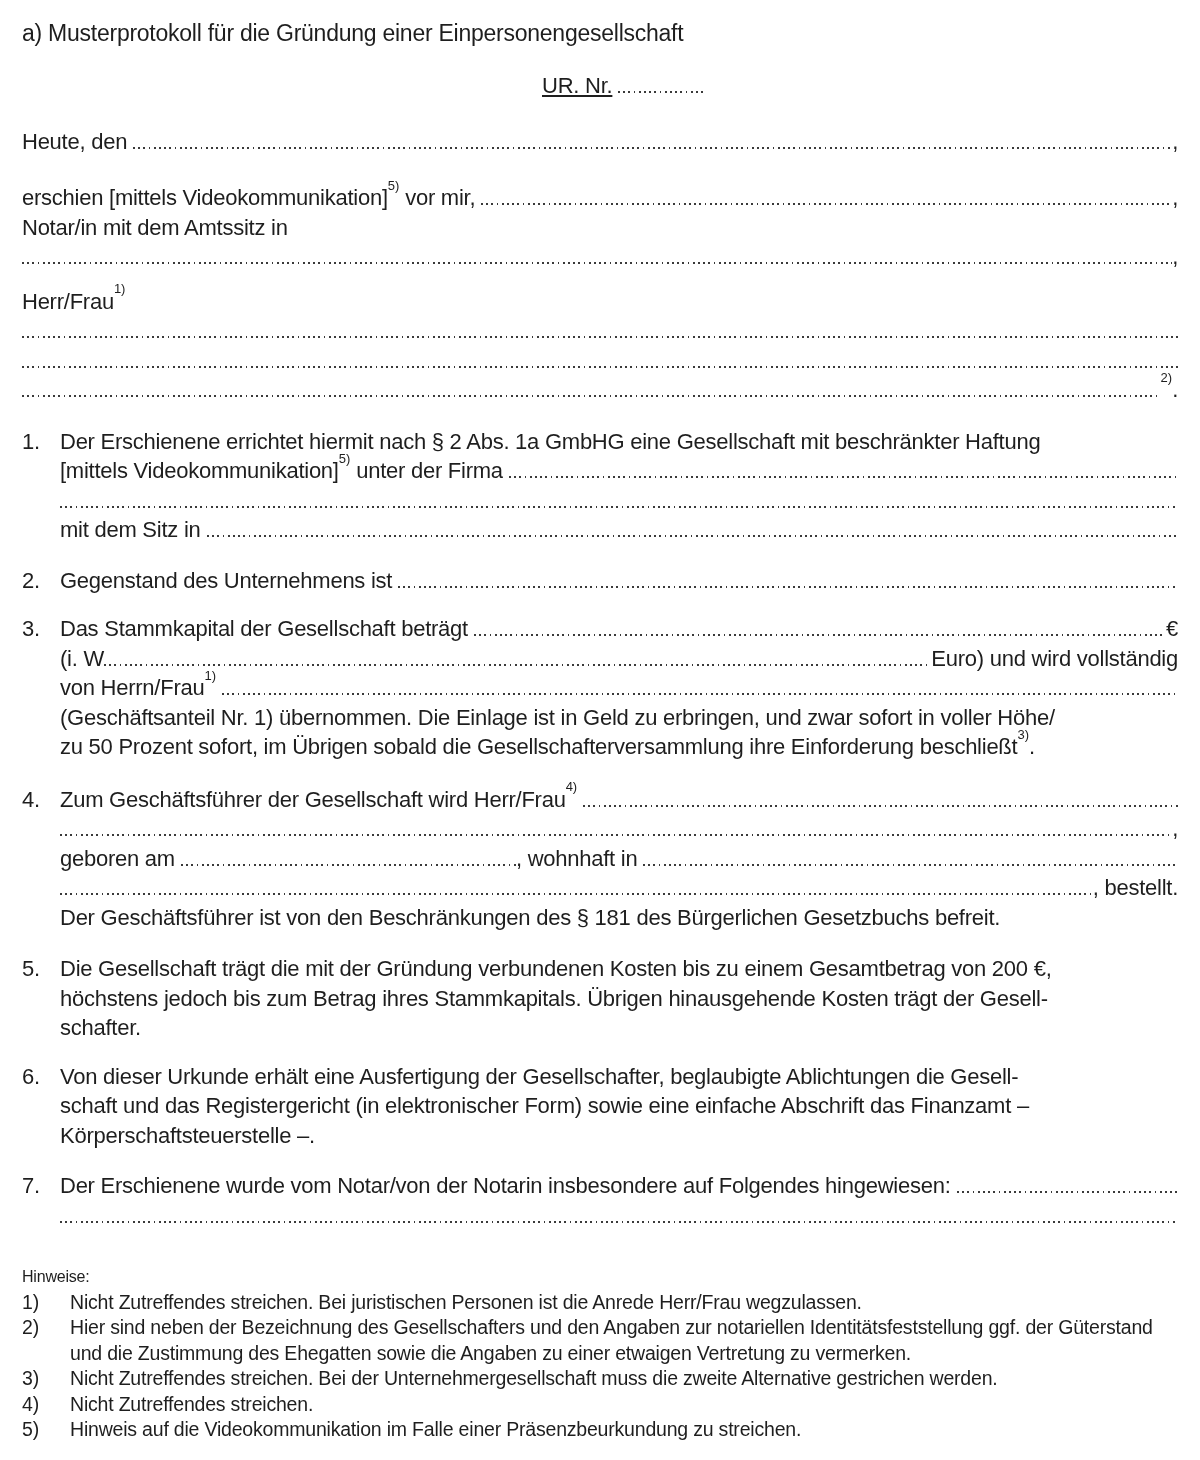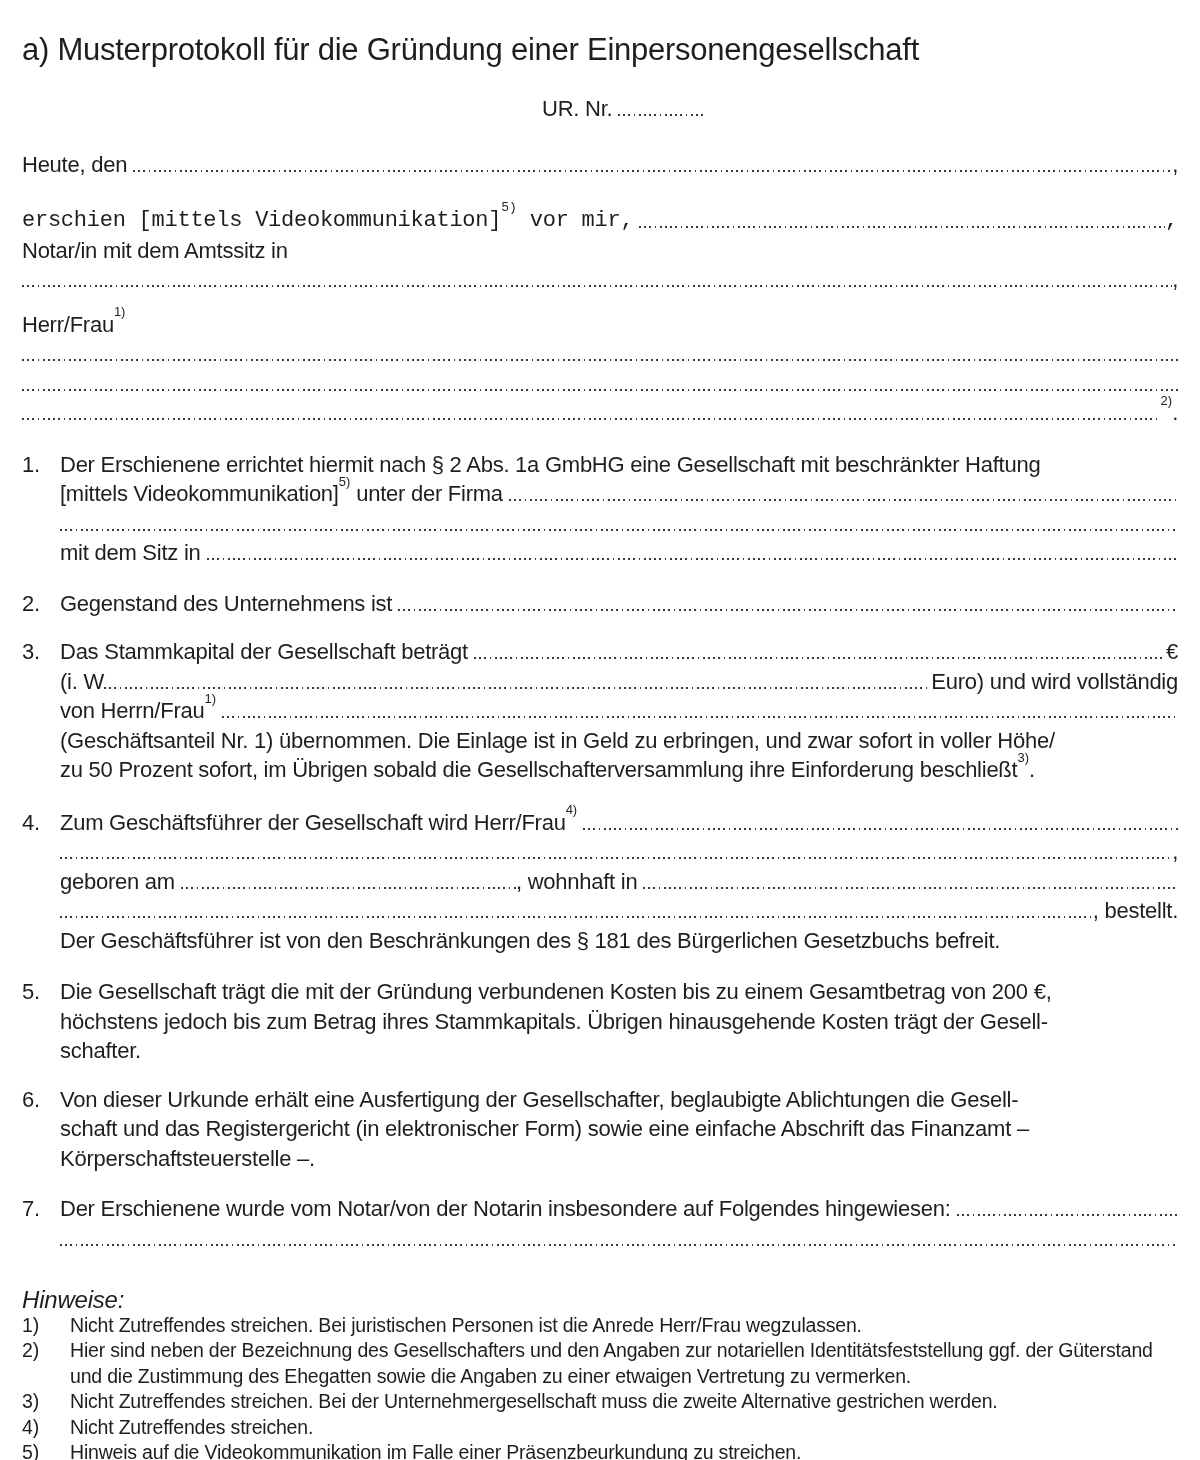--- a/index.html
+++ b/index.html
@@ -7,59 +7,59 @@
     width: 1200px;
     height: 1460px;
     box-sizing: border-box;
     background: #ffffff;
     color: #1e1e1e;
     font-family: "Liberation Sans", "DejaVu Sans", sans-serif;
     padding: 12px 22px 0 22px;
     overflow: hidden;
   }
   .doc-title {
-    font-size: 31px;
+    font-size: 23px;
     line-height: 32px;
-    margin-top: 22px;
+    margin-top: 5px;
     letter-spacing: -0.25px;
   }
   .body-text { font-size: 22px; line-height: 29.5px; letter-spacing: -0.25px; }
 
   .line { display: flex; align-items: flex-start; font-size: 22px; line-height: 29.5px; letter-spacing: -0.25px; }
   .lbl, .lbl span { white-space: pre; }
   .sfx { white-space: pre; }
   .fill {
     flex: 1 1 auto;
     height: 29.5px;
     background-image: repeating-linear-gradient(to right, #3a3a3a 0 1.8px, transparent 1.8px 5.2px);
     background-size: 100% 2px;
     background-repeat: no-repeat;
     background-position: 0 20px;
   }
   .fill.w88  { flex: 0 0 88px; }
   .fill.w335 { flex: 0 0 335px; }
 
   sup.sup { font-size: 13px; line-height: 0; position: relative; top: -7px; letter-spacing: 0; }
 
-  .ur-line { margin-top: 28px; margin-left: 520px; }
+  .ur-line { margin-top: 22px; margin-left: 520px; text-decoration: underline; }
   .l-heute { margin-top: 26px; align-items: flex-end; }
-  .l-erschien { margin-top: 27px; font-family: Liberation Mono, monospace; }
+  .l-erschien { margin-top: 27px; }
   .t-herrfrau { margin-top: 15px; }
 
   .item { display: flex; }
   .m22 { margin-top: 22px; }
   .m21 { margin-top: 21px; }
   .m19 { margin-top: 19px; }
   .m23 { margin-top: 23px; }
   .inum { flex: 0 0 38px; }
   .icontent { flex: 1 1 auto; min-width: 0; }
   .icontent .nowrap { white-space: nowrap; }
 
   .hinweise { margin-top: 34px; }
-  .hw-title { font-size: 24px; line-height: 25.5px; letter-spacing: -0.2px; font-style: italic; }
+  .hw-title { font-size: 16px; line-height: 25.5px; letter-spacing: -0.2px; }
   .note { display: flex; font-size: 19.5px; line-height: 25.5px; letter-spacing: -0.2px; }
   .nmark { flex: 0 0 48px; }
   .ntext { flex: 1 1 auto; }
 </style>
 </head>
 <body>
 
 <div class="doc-title">a) Musterprotokoll für die Gründung einer Einpersonengesellschaft</div>
 
 <div class="line ur-line">

